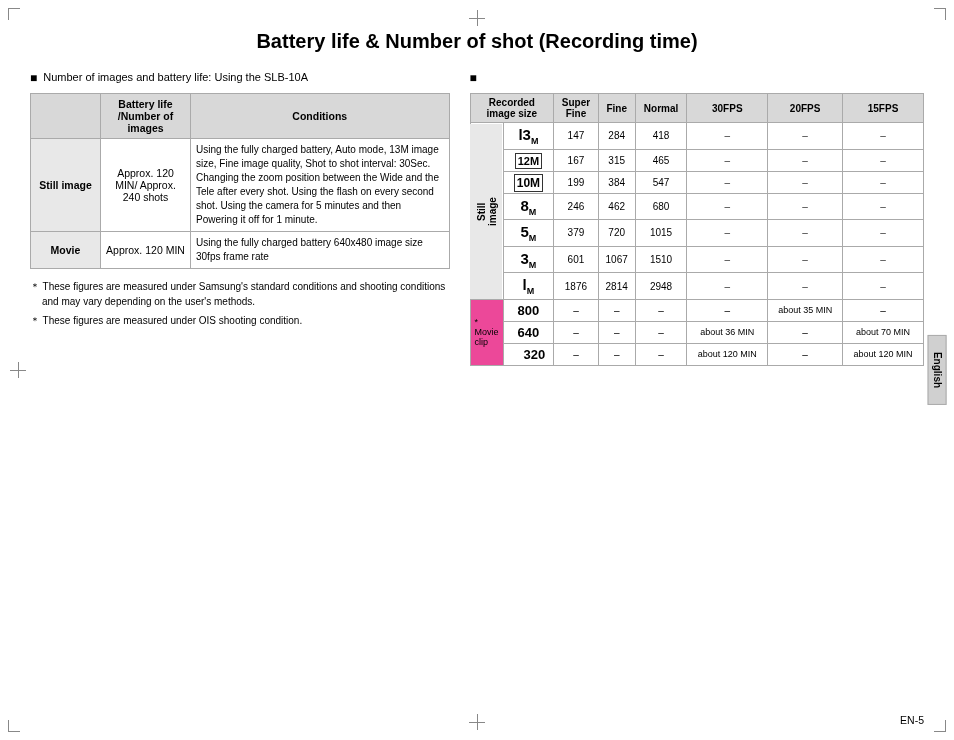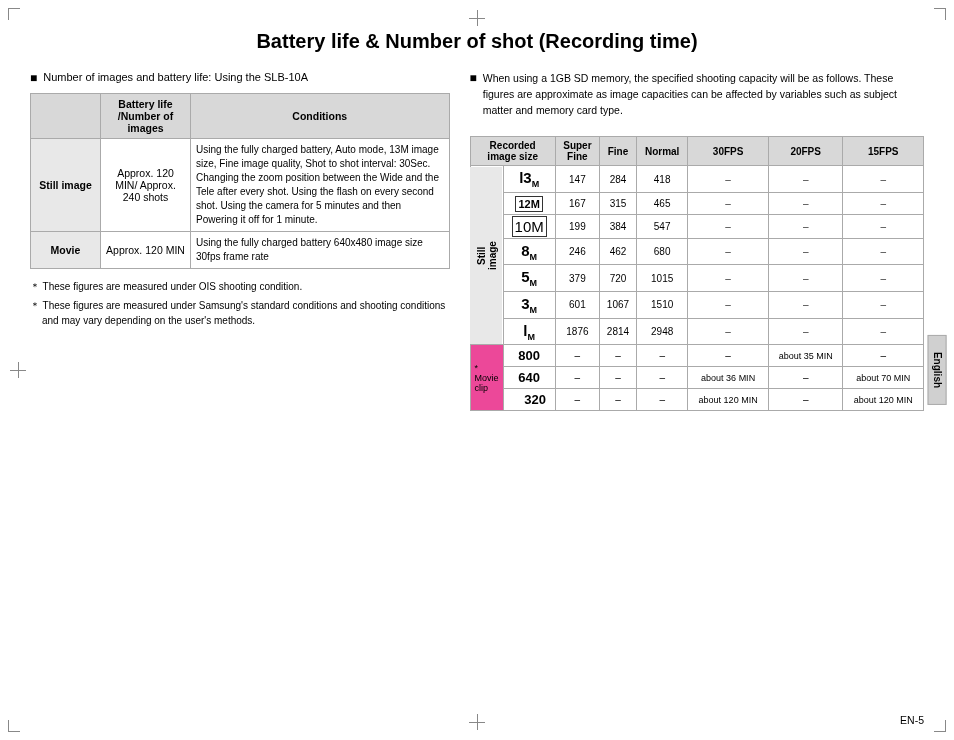--- a/index.html
+++ b/index.html
@@ -244,29 +244,28 @@
             <td class="conditions-col">Using the fully charged battery, Auto mode, 13M image size, Fine image quality, Shot to shot interval: 30Sec. Changing the zoom position between the Wide and the Tele after every shot. Using the flash on every second shot. Using the camera for 5 minutes and then Powering it off for 1 minute.</td>
           </tr>
           <tr>
             <td class="row-header">Movie</td>
             <td class="battery-col">Approx. 120 MIN</td>
             <td class="conditions-col">Using the fully charged battery 640x480 image size 30fps frame rate</td>
           </tr>
         </tbody>
       </table>
 
+      <div class="note">These figures are measured under Samsung's standard conditions and shooting conditions and may vary depending on the user's methods.</div>
       <div class="note">These figures are measured under OIS shooting condition.</div>
-      <div class="note">These figures are measured under Samsung's standard conditions and shooting conditions and may vary depending on the user's methods.</div>
     </div>
 
     <div class="right-col">
 
       <div class="section-header">
         <span class="bullet">■</span>
-        <span class="right-intro">When using a 1GB SD memory, the specified shooting capacity will be as follows. These figures are approximate as image capacities can be affected by variables such as subject matter and memory card type.</span>
       </div>
 
       <table class="right-table">
         <thead>
           <tr>
             <th colspan="2">Recorded<br>image size</th>
             <th>Super<br>Fine</th>
             <th>Fine</th>
             <th>Normal</th>
             <th>30FPS</th>
@@ -289,21 +288,21 @@
           <tr>
             <td class="size-cell"><span style="font-size:11px;font-weight:bold;border:1px solid #333;padding:1px 2px;">12M</span></td>
             <td>167</td>
             <td>315</td>
             <td>465</td>
             <td class="dash">–</td>
             <td class="dash">–</td>
             <td class="dash">–</td>
           </tr>
           <tr>
-            <td class="size-cell"><span style="font-size:15px;font-weight:normal;border:1px solid #333;padding:1px 2px;">10M</span></td>
+            <td class="size-cell"><span style="font-size:12px;font-weight:bold;border:1px solid #333;padding:1px 2px;">10M</span></td>
             <td>199</td>
             <td>384</td>
             <td>547</td>
             <td class="dash">–</td>
             <td class="dash">–</td>
             <td class="dash">–</td>
           </tr>
           <tr>
             <td class="size-cell"><span style="font-size:15px;font-weight:bold;">8</span><sub style="font-size:9px;font-weight:bold;">M</sub></td>
             <td>246</td>

